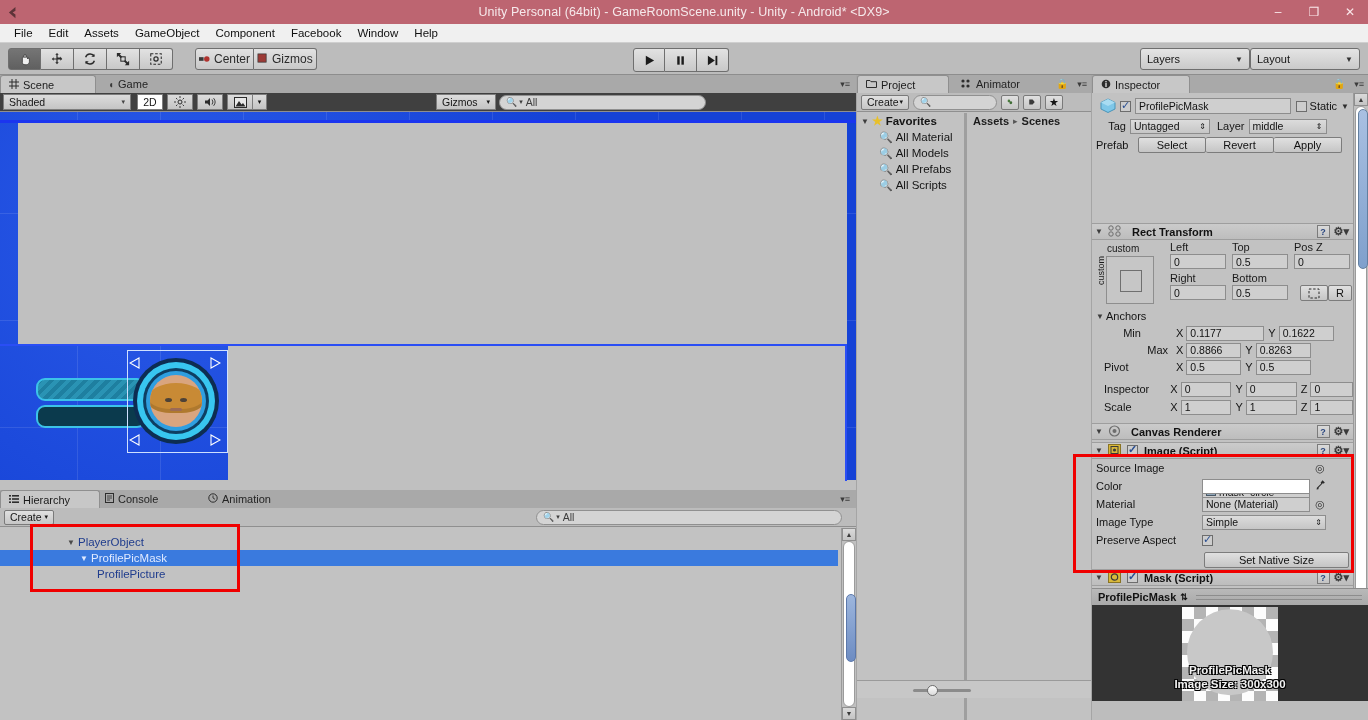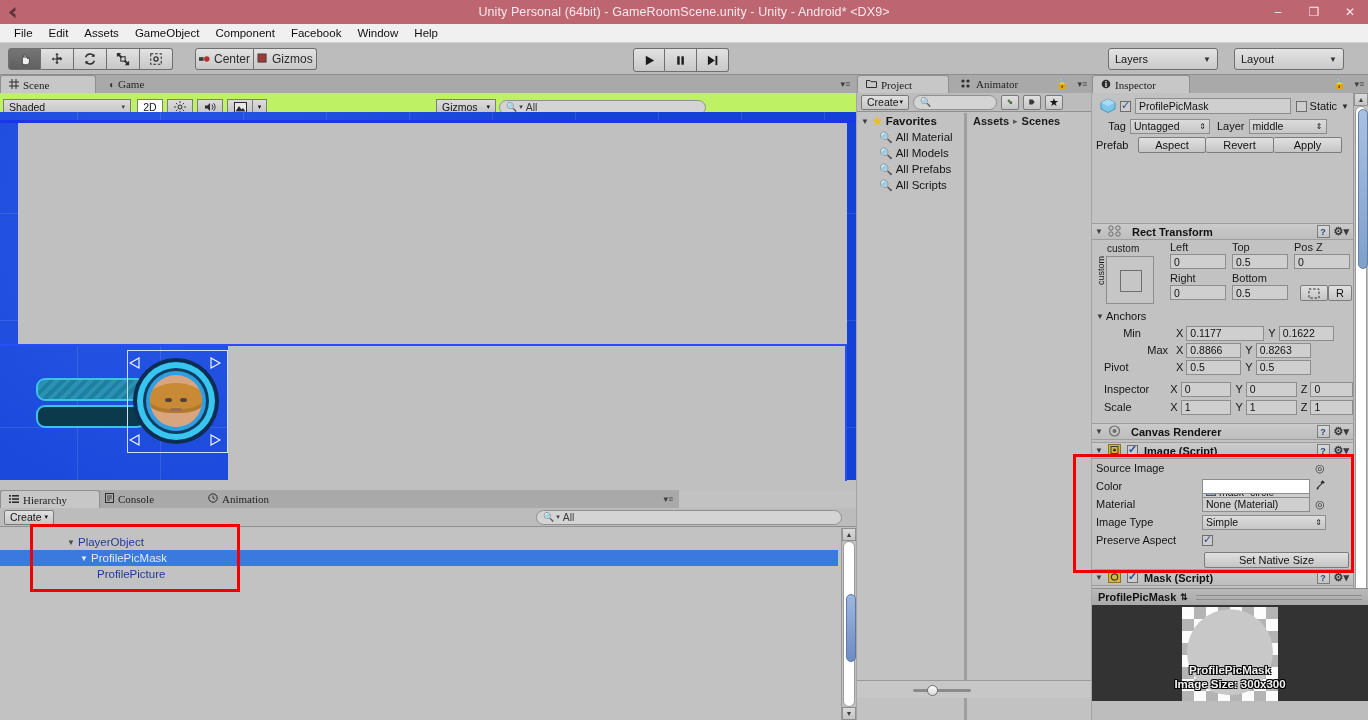--- a/index.html
+++ b/index.html
@@ -48,32 +48,32 @@
     display:flex; align-items:center; justify-content:center; color:#2b2b2b;
     font-size:12px;
   }
   .tb:first-child { border-left-width:1px; border-radius:3px 0 0 3px; }
   .tb:last-child  { border-radius:0 3px 3px 0; }
   .tb.sel { background:linear-gradient(#757575,#606060); color:#f0f0f0; }
   .tb-pad { padding:0 3px; }
   .sep { width:22px; }
   .play-group { position:absolute; left:633px; top:5px; display:flex; }
   .play-group .tb { min-width:32px; height:24px; }
-  .right-group { position:absolute; right:24px; top:5px; display:flex; gap:16px; }
+  .right-group { position:absolute; right:8px; top:5px; display:flex; gap:0; }
   .drop {
     height:22px; background:linear-gradient(#e4e4e4,#cacaca);
     border:1px solid #6f6f6f; border-radius:3px;
     display:flex; align-items:center; padding:0 6px; font-size:11px; color:#171717;
   }
   .drop .lbl { flex:1; }
   .drop .arw { margin-left:10px; font-size:8px; color:#333; }
 
   
   .panel { position:absolute; background:#c2c2c2; }
-  .tabstrip { position:relative; height:18px; background:#a9a9a9;font-family:Liberation Serif, serif; }
+  .tabstrip { position:relative; height:18px; background:#a9a9a9; }
   .tab {
     position:absolute; top:0; height:18px; display:flex; align-items:center;
     padding:0 8px; font-size:11px; color:#1b1b1b; gap:4px;
     border-radius:3px 3px 0 0;
   }
   .tab.active { background:#c7c7c7; border:1px solid #8f8f8f; border-bottom:none; }
   .tab.inactive { color:#242424; }
   .tab-icon { font-size:10px; color:#3a3a3a; }
   .subbar {
     height:19px; background:#bcbcbc; border-bottom:1px solid #8f8f8f;
@@ -86,22 +86,22 @@
   }
   .search {
     height:15px; background:#d4d4d4; border:1px solid #909090; border-radius:8px;
     display:flex; align-items:center; padding:0 6px; font-size:10.5px; color:#3d3d3d; gap:2px;
   }
   .search .mag { font-size:9px; }
 
   
   #scene-panel { left:0; top:75px; width:856px; height:418px; background:#c2c2c2; }
   #scene-tabs  { width:856px; }
-  #scene-toolbar { position:absolute; top:18px; left:0; width:856px; height:29px;
-      background:#bef264; border-bottom:1px solid #8f8f8f; display:flex; align-items:center; }
+  #scene-toolbar { position:absolute; top:18px; left:0; width:856px; height:19px;
+      background:#404040; border-bottom:1px solid #8f8f8f; display:flex; align-items:center; }
   .st-item { height:16px; display:flex; align-items:center; justify-content:center;
       background:linear-gradient(#dcdcdc,#c4c4c4); border:1px solid #7d7d7d; font-size:10.5px;
       border-left-width:0; padding:0 5px; color:#141414;}
   .st-item:first-child{ border-left-width:1px; }
   .st-item.on { background:#ffffff; }
   #scene-canvas { position:absolute; left:0; top:37px; width:856px; height:381px; overflow:hidden; background:#1542d6; }
   .scene-grid { position:absolute; inset:0;
      background-image:
        linear-gradient(rgba(255,255,255,0.10) 1px, transparent 1px),
        linear-gradient(90deg, rgba(255,255,255,0.10) 1px, transparent 1px);
@@ -427,21 +427,21 @@
       </div>
       <div style="position:absolute; left:209px; top:322px;">
         <svg width="12" height="12" viewBox="0 0 12 12">
             <polygon points="2,1 2,11 11,6" fill="none" stroke="#ffffff" stroke-width="1.1"></polygon>
           </svg>
       </div>
     </div>
   </div>
 
   <div class="panel" id="hierarchy-panel">
-    <div class="tabstrip" style="width:679px;">
+    <div class="tabstrip" style="width:856px;">
       <div class="tab active" style="left:0; width:100px;">
         <span class="tab-icon">
           <svg width="10" height="10" viewBox="0 0 10 10">
               <rect x="0" y="1" width="2" height="1.6" fill="#2d2d2d"></rect>
               <rect x="3" y="1" width="7" height="1.6" fill="#2d2d2d"></rect>
               <rect x="0" y="4.2" width="2" height="1.6" fill="#2d2d2d"></rect>
               <rect x="3" y="4.2" width="7" height="1.6" fill="#2d2d2d"></rect>
               <rect x="0" y="7.4" width="2" height="1.6" fill="#2d2d2d"></rect>
               <rect x="3" y="7.4" width="7" height="1.6" fill="#2d2d2d"></rect>
             </svg>
@@ -629,21 +629,21 @@
           <span style="font-size:8px;">⇕</span>
         </div>
         <span class="lbl" style="margin-left:7px;">Layer</span>
         <div class="fld popup" style="width:78px; margin-left:4px;">
           <span>middle</span>
           <span style="font-size:8px;">⇕</span>
         </div>
       </div>
       <div class="row" style="margin-top:3px;">
         <span class="lbl" style="width:42px;">Prefab</span>
-        <div class="btn" style="width:68px;">Aspect</div>
+        <div class="btn" style="width:68px;">Select</div>
         <div class="btn" style="width:68px; border-left:none;">Revert</div>
         <div class="btn" style="width:68px; border-left:none;">Apply</div>
       </div>
     </div>
 
     <div style="position:absolute; top:148px; left:0; width:261px;">
       <div class="comp-head">
         <span class="foldarrow">▼</span>
         <span>
           <svg width="14" height="12" viewBox="0 0 14 12">

